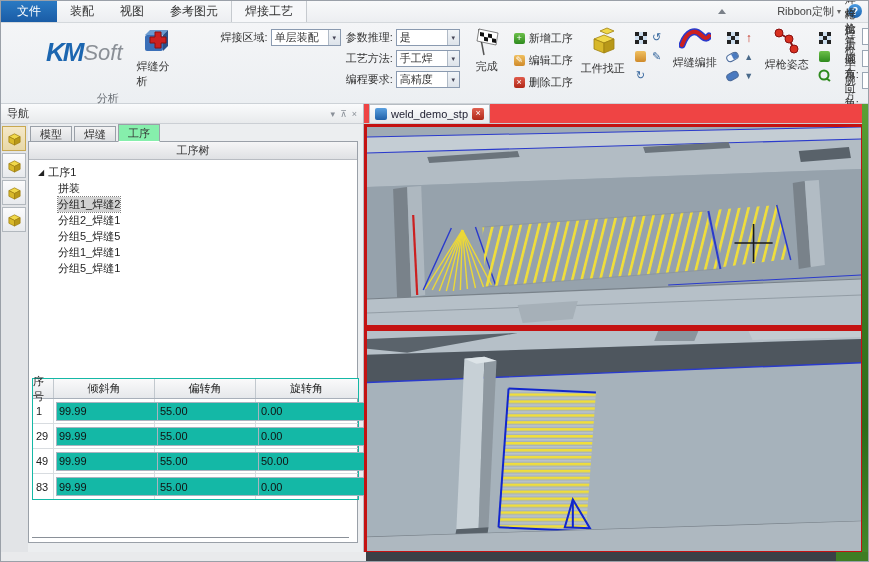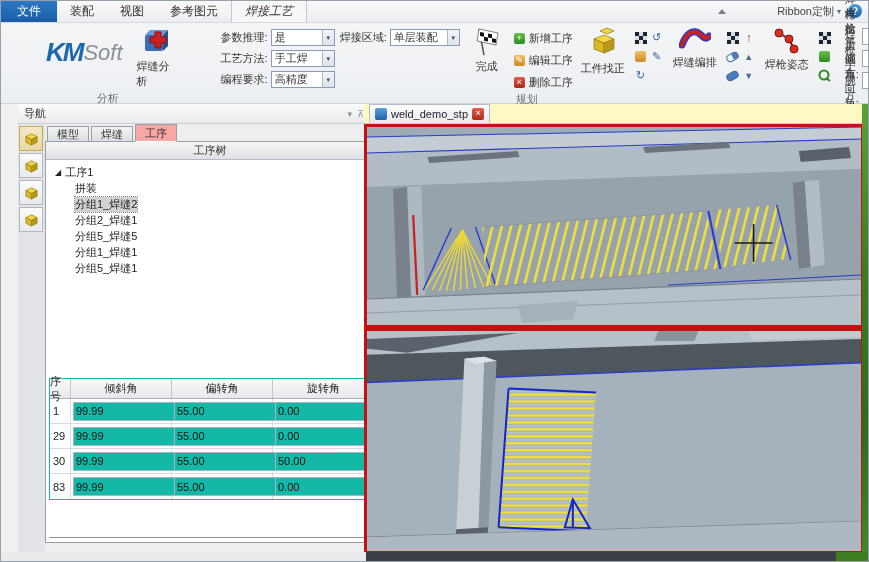--- a/index.html
+++ b/index.html
@@ -3,21 +3,21 @@
 <meta charset="utf-8">
 <style>
   html,body{margin:0;padding:0;background:#dfe2e6;}
   *{box-sizing:border-box;font-family:"Liberation Sans","DejaVu Sans",sans-serif;}
   .window{position:relative;width:869px;height:562px;background:#eef0f2;overflow:hidden;border:1px solid #9aa0a8;padding-left:24px;}
 
   
   .menubar{position:absolute;top:0;left:0;right:0;height:22px;background:linear-gradient(#f8f9fa,#eceef1);display:flex;align-items:flex-end;border-bottom:1px solid #d4d8dc;}
   .file-tab{height:22px;padding:0 16px;background:linear-gradient(#2b7bc4,#1a5ca6);color:#fff;font-size:12px;display:flex;align-items:center;}
   .mtab{height:21px;padding:0 13px;font-size:12px;color:#333;display:flex;align-items:center;}
-  .mtab.active{background:#f6f7f9;border:1px solid #c6cacf;border-bottom:none;height:22px;font-style:italic;}
+  .mtab.active{background:#f6f7f9;border:1px solid #c6cacf;border-bottom:none;height:22px;}
   .menubar-right{margin-left:auto;display:flex;align-items:center;gap:7px;padding-right:6px;height:22px;font-size:11px;color:#444;}
   .chev-up{width:0;height:0;border-left:4px solid transparent;border-right:4px solid transparent;border-bottom:5px solid #7a8088;}
   .ribbon-toggle{display:flex;align-items:center;gap:3px;margin-left:44px;}
   .ribbon-toggle:after{content:"▾";font-size:8px;color:#666;}
   .help-circle{width:14px;height:14px;border-radius:50%;background:linear-gradient(#4a9ae0,#1a62b0);color:#fff;font-size:10px;font-weight:bold;display:flex;align-items:center;justify-content:center;}
 
   
   .ribbon{position:absolute;top:22px;left:0;right:0;height:81px;background:linear-gradient(#f4f5f7,#eceff2);border-bottom:1px solid #cdd2d7;display:flex;align-items:stretch;}
   .rgroup{display:flex;flex-direction:column;padding:1px 2px 0 2px;margin-left:33px;}
   .rgroup-body{flex:1;display:flex;align-items:flex-start;gap:5px;padding:1px 2px;}
@@ -44,46 +44,46 @@
   .gicon{font-size:11px;color:#3a6aa0;}
   .gicon.red{color:#c02818;font-size:12px;}
   .capsule{width:13px;height:8px;border-radius:4px;border:1px solid #4a6a9a;background:linear-gradient(90deg,#f4f8ff 45%,#4a7ac0 55%);transform:rotate(-28deg);}
   .chevicon{font-size:9px;color:#4a6a8a;}
   .anglecol{display:flex;flex-direction:column;gap:5px;padding:5px 4px 0 6px;}
   .anglerow{display:flex;align-items:center;justify-content:flex-end;gap:3px;font-size:11px;color:#333;height:17px;}
   .anglebox{width:36px;height:17px;border:1px solid #9aa6b4;background:#fff;}
 
   
   .right-col{position:absolute;top:103px;left:363px;width:500px;height:450px;}
-  .doc-tabbar{height:20px;background:#fef9c3;border-bottom:1px solid #c9cdd2;display:flex;align-items:center;padding-left:5px;}
+  .doc-tabbar{height:20px;background:#ef4444;border-bottom:1px solid #c9cdd2;display:flex;align-items:center;padding-left:5px;}
   .doc-tab{display:inline-flex;align-items:center;gap:4px;height:19px;padding:0 5px;background:linear-gradient(#fdfdfe,#e6e9ec);border:1px solid #b6bcc2;border-bottom:none;font-size:11px;color:#223;font-family:"Liberation Mono","DejaVu Sans Mono",monospace;}
   .doc-icon{width:12px;height:12px;border-radius:2px;background:linear-gradient(#5aa0e0,#2060a8);display:inline-block;}
   .doc-close{width:12px;height:12px;background:linear-gradient(#e06050,#b02818);color:#fff;font-size:9px;line-height:11px;text-align:center;border-radius:2px;}
   .vp{border:3px solid #c41212;background:#a2aeb8;}
   .vp-top{height:204px;}
   .vp-bottom{height:226px;}
   .vp svg{display:block;width:100%;height:100%;}
 
   .green-strip{position:absolute;top:103px;right:0;width:6px;height:459px;background:linear-gradient(180deg,#5aa035 0%,#3f7d23 35%,#2e6b1a 70%,#45882a 100%);}
   .bottom-bar{position:absolute;bottom:0;left:0;right:0;height:9px;background:#e9eaec;}
   .bottom-dark{position:absolute;left:365px;width:470px;height:9px;background:#3a4046;}
   .bottom-green{position:absolute;left:835px;width:34px;height:9px;background:#3f7d23;}
 
   
-  .left-panel{position:absolute;top:103px;left:17px;width:363px;height:450px;background:#eceef0;border-right:1px solid #b8bcc2;}
+  .left-panel{position:absolute;top:103px;left:0;width:363px;height:450px;background:#eceef0;border-right:1px solid #b8bcc2;}
   .nav-header{height:20px;background:linear-gradient(#fafbfc,#e8eaec);border-bottom:1px solid #cbcfd4;display:flex;align-items:center;padding:0 6px;font-size:11px;color:#333;}
   .nav-header-icons{margin-left:auto;display:flex;gap:5px;color:#8a9098;font-size:9px;}
   .nav-body{position:relative;height:429px;display:flex;}
   .icon-strip{width:27px;background:#e2e4e7;padding:2px 1px;display:flex;flex-direction:column;gap:2px;}
   .strip-btn{width:24px;height:25px;border:1px solid #b2b8be;background:linear-gradient(#fbfbfc,#e8eaed);display:flex;align-items:center;justify-content:center;}
   .strip-btn.active{background:linear-gradient(#f4e8c8,#e8d8a8);border-color:#c8a850;}
   .nav-main{position:relative;flex:1;}
   .nav-tabs{display:flex;align-items:flex-end;height:18px;padding-left:2px;}
   .ntab{height:16px;padding:0 9px;font-size:11px;color:#333;background:linear-gradient(#f3f3f4,#dddfe2);border:1px solid #9aa0a8;margin-right:2px;display:flex;align-items:center;}
-  .ntab.active{background:#fca5a5;height:18px;border-bottom:1px solid #fff;position:relative;z-index:2;}
+  .ntab.active{background:#86efac;height:18px;border-bottom:1px solid #fff;position:relative;z-index:2;}
   .nav-white{position:absolute;top:17px;left:0;right:5px;bottom:10px;background:#fff;border:1px solid #9aa0a8;}
   .tree-header{height:18px;background:linear-gradient(#f5f5f6,#dfe1e4);border-bottom:1px solid #b8bcc2;display:flex;align-items:center;justify-content:center;font-size:11px;color:#333;}
   .tree{padding:4px 2px;font-size:11px;color:#222;}
   .tree-row{height:16px;display:flex;align-items:center;padding-left:7px;gap:4px;}
   .tree-twist{font-size:8px;color:#222;}
   .tree-child{padding-left:27px;text-align:center;}
   .tree-label.selected{background:#d2d2d2;outline:1px dotted #808080;}
   
   .angle-table{position:absolute;top:236px;left:3px;width:327px;font-size:11px;color:#222;border:1px solid #14b8a6;}
   .thead{display:flex;height:20px;background:linear-gradient(#fafafb,#e6e8eb);border-bottom:1px solid #a8b0ba;}
@@ -140,46 +140,46 @@
         </div>
       </div>
       <div class="rgroup-label">分析</div>
     </div>
     <div class="rsep"></div>
 
     <div class="rgroup" style="flex:0 0 auto;">
       <div class="rgroup-body">
         <div class="fieldcol">
           <div class="frow">
+            <span>焊接区域:</span>
+            <div class="combo" style="width:70px;">
+              <span class="cval">单层装配</span>
+                <span class="carrow"></span>
+            </div>
+          </div>
+        </div>
+        <div class="fieldcol">
+          <div class="frow">
             <span>参数推理:</span>
             <div class="combo">
               <span class="cval">是</span>
                 <span class="carrow"></span>
             </div>
           </div>
           <div class="frow">
             <span>工艺方法:</span>
             <div class="combo">
               <span class="cval">手工焊</span>
                 <span class="carrow"></span>
             </div>
           </div>
           <div class="frow">
             <span>编程要求:</span>
             <div class="combo">
               <span class="cval">高精度</span>
-                <span class="carrow"></span>
-            </div>
-          </div>
-        </div>
-        <div class="fieldcol">
-          <div class="frow">
-            <span>焊接区域:</span>
-            <div class="combo" style="width:70px;">
-              <span class="cval">单层装配</span>
                 <span class="carrow"></span>
             </div>
           </div>
         </div>
         <div class="bigbtn">
           <svg width="26" height="30" viewBox="0 0 26 30">
             <line x1="5" y1="2" x2="10" y2="28" stroke="#555" stroke-width="1.5"></line>
             <g>
               <polygon points="5,2 24,6 22,18 3,14" fill="#fff" stroke="#333" stroke-width="0.6"></polygon>
               <rect x="6" y="4" width="4" height="4" fill="#111" transform="skewY(10)"></rect>
@@ -269,21 +269,20 @@
               <rect y="8" width="4" height="4" fill="#222"></rect>
               <rect x="8" y="8" width="4" height="4" fill="#222"></rect>
             </svg>
           <span class="sq green"></span>
           <svg width="13" height="13" viewBox="0 0 13 13">
               <circle cx="6" cy="6" r="4.5" fill="none" stroke="#2e8a1e" stroke-width="2"></circle>
               <line x1="8" y1="9" x2="12" y2="12" stroke="#2e8a1e" stroke-width="2"></line>
             </svg>
         </div>
       </div>
-      <div class="rgroup-label">规划</div>
     </div>
     <div class="rsep"></div>
 
     <div class="anglecol">
       <div class="anglerow">
         <span>焊枪前后倾角:</span>
         <input class="anglebox" style="">
       </div>
       <div class="anglerow">
         <span>焊枪手腕方向角:</span>
@@ -447,21 +446,21 @@
                   <div class="cellbox">
                     <input class="cellval" value="0.00" style="">
                     <div class="spinner">
                       <div class="spin-btn">▲</div>
                       <div class="spin-btn">▼</div>
                     </div>
                   </div>
                 </div>
             </div>
             <div class="trow">
-              <div class="td-no">30</div>
+              <div class="td-no">49</div>
               <div class="td">
                   <div class="cellbox">
                     <input class="cellval" value="99.99" style="">
                     <div class="spinner">
                       <div class="spin-btn">▲</div>
                       <div class="spin-btn">▼</div>
                     </div>
                   </div>
                 </div>
               <div class="td">

